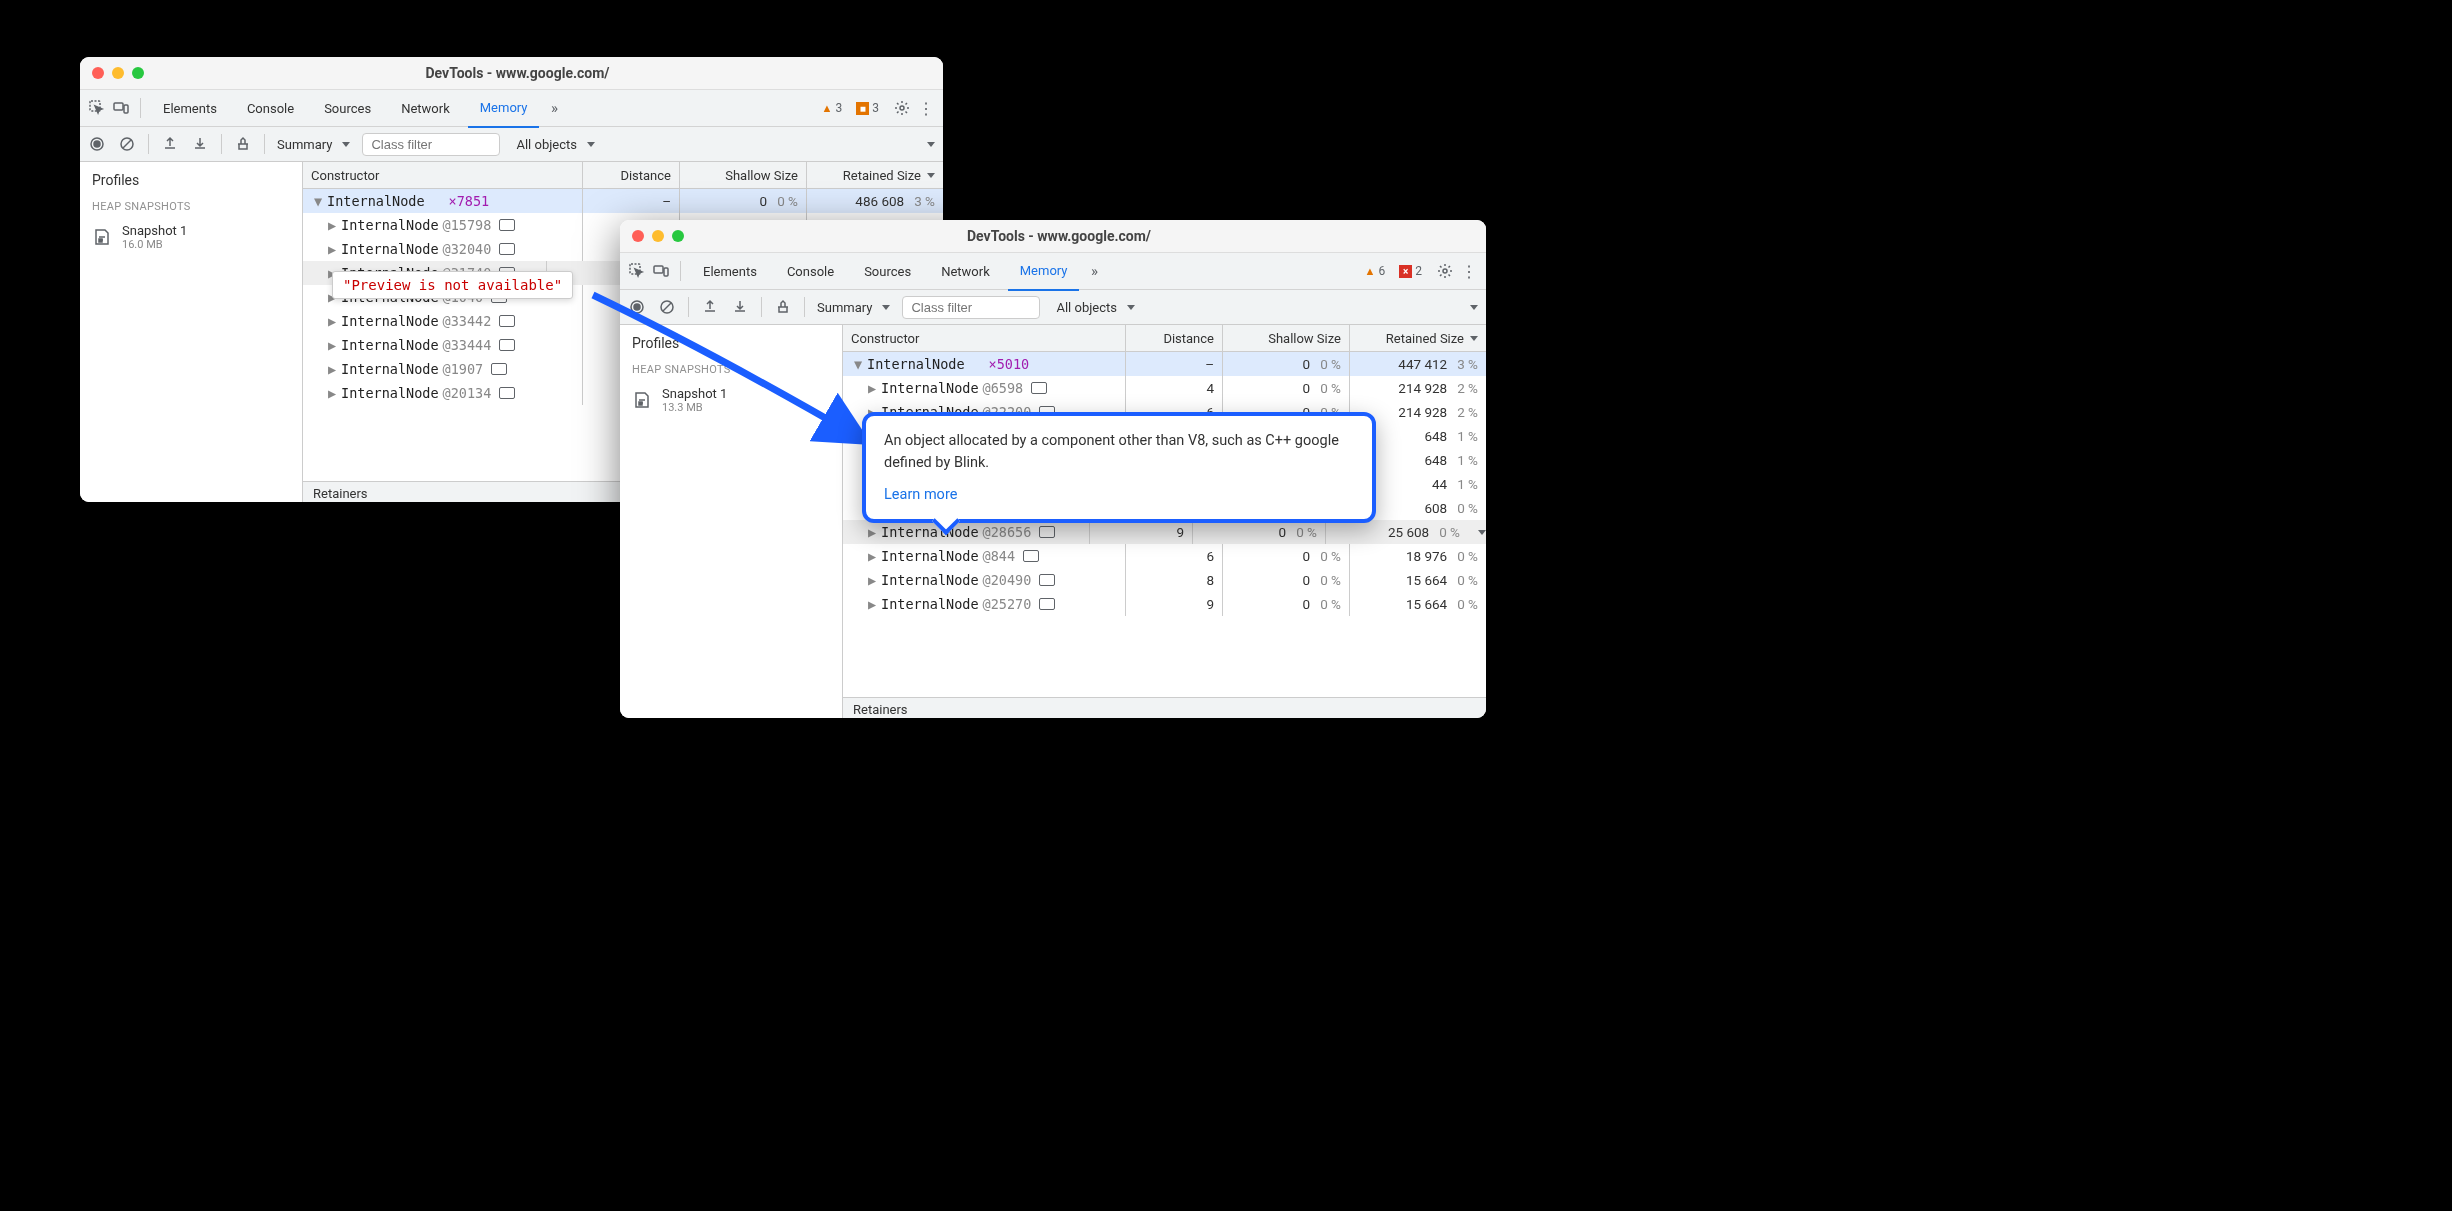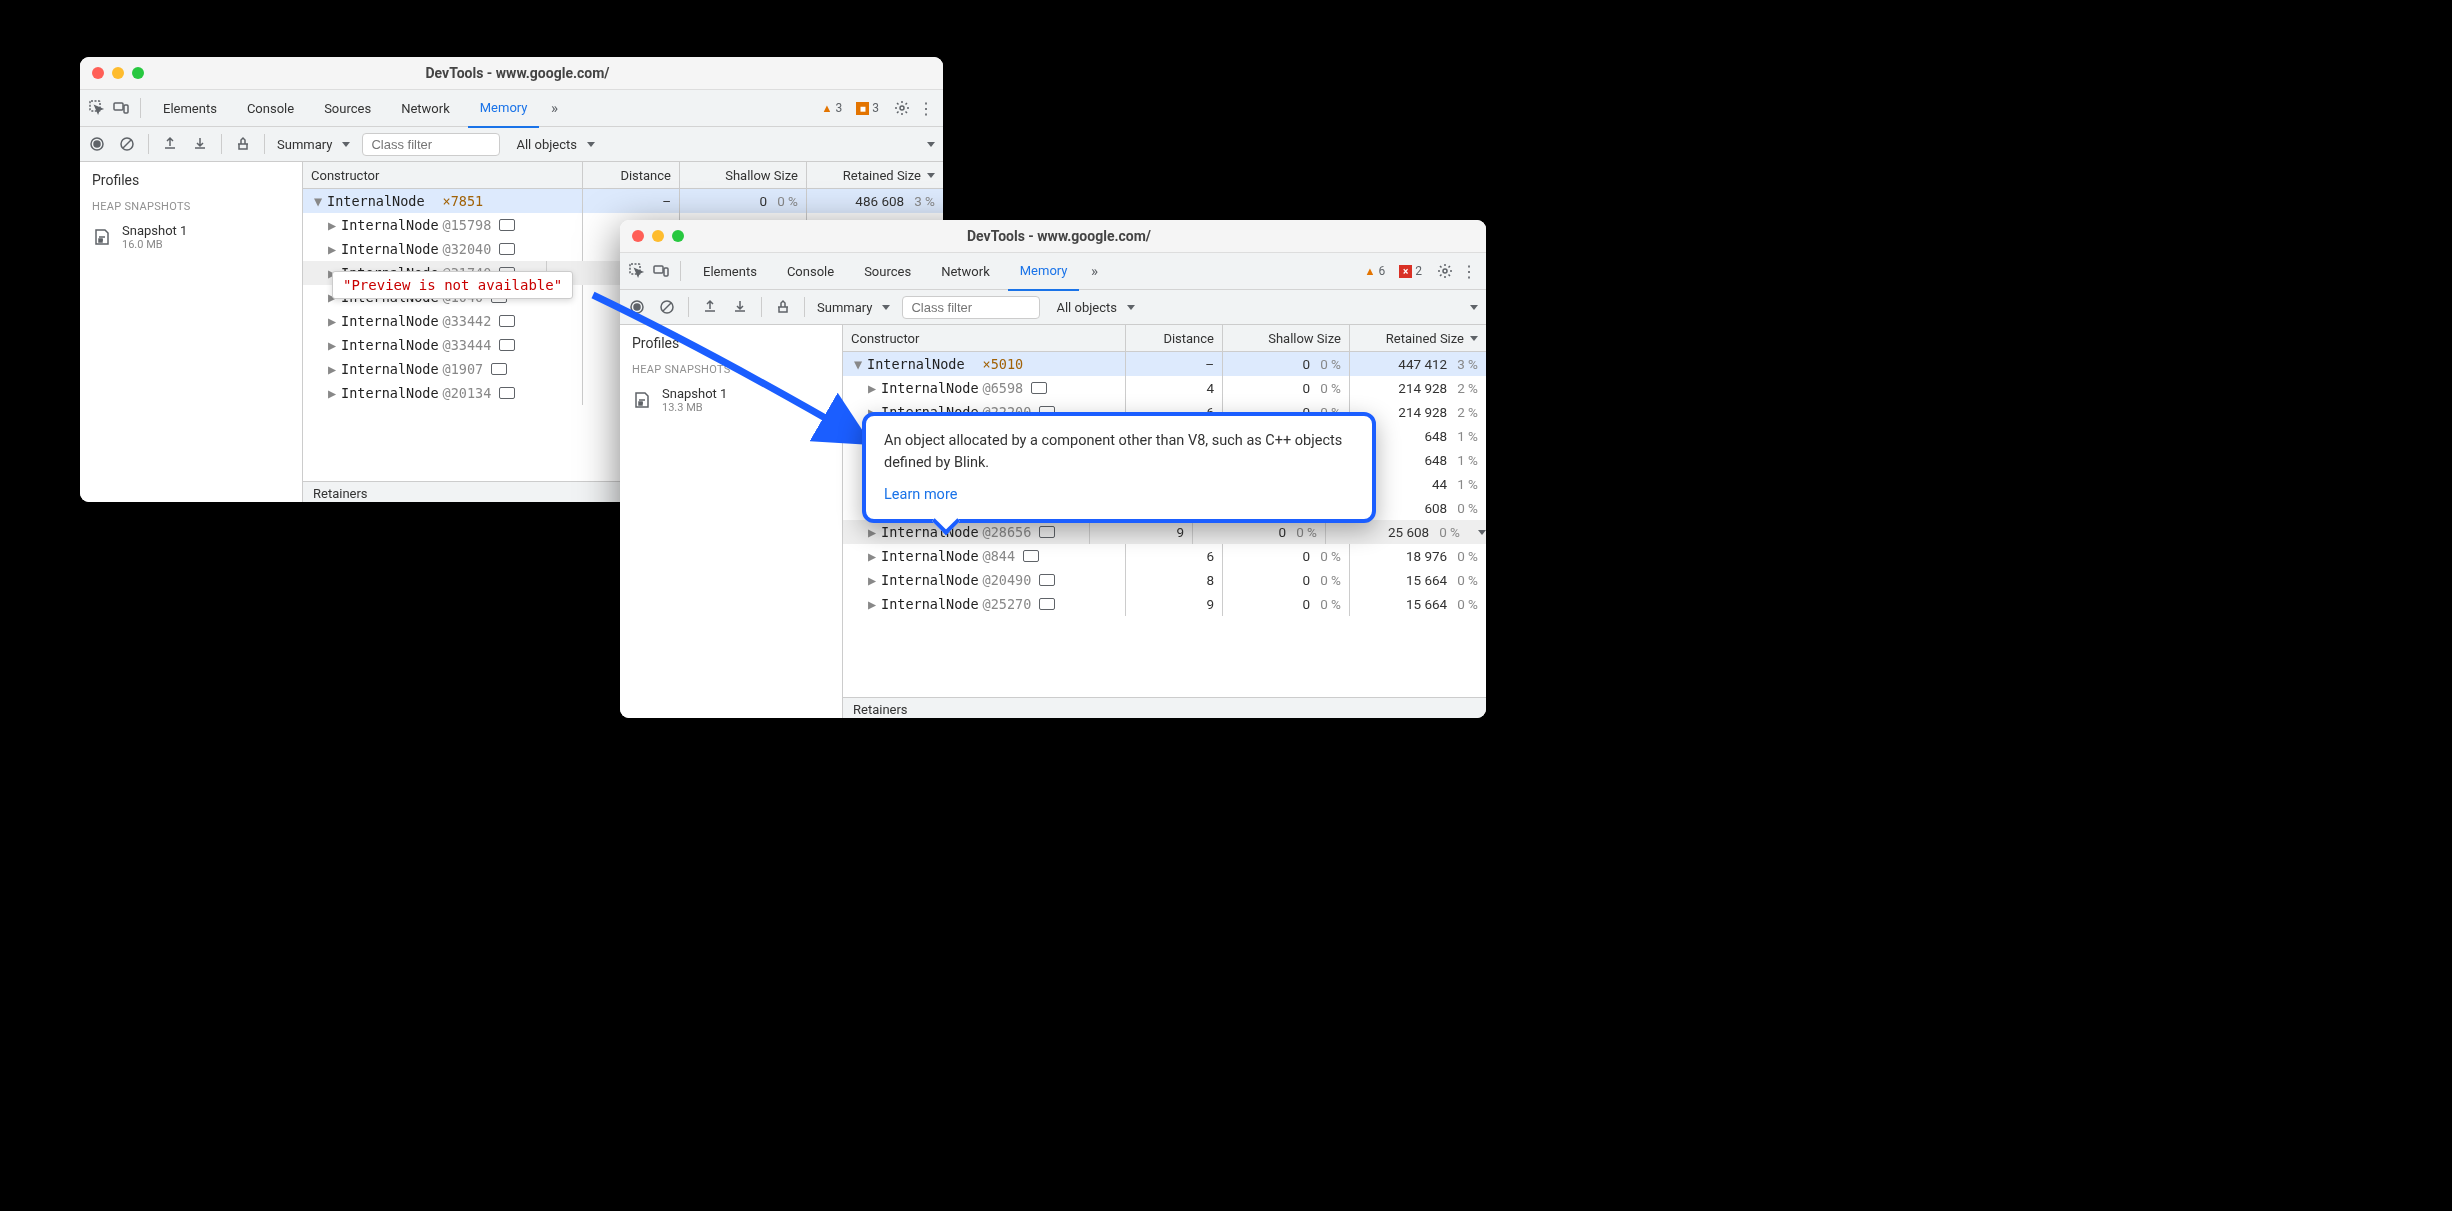--- a/index.html
+++ b/index.html
@@ -42,21 +42,21 @@
 .col.c3{width:110px;justify-content:flex-end}
 .col.c4{width:120px;justify-content:flex-end;border-right:none}
 .col.c4 .dd{margin-left:6px;border-left:4px solid transparent;border-right:4px solid transparent;border-top:5px solid #5f6368}
 .rows{flex:1;overflow:hidden;font-size:13.5px}
 .row{display:flex;height:24px;align-items:center}
 .row.hi{background:#ddeafd}
 .row.sel{background:#eee}
 .row .c1{display:flex;align-items:center;gap:2px;font-family:Consolas,Menlo,monospace}
 .tog{display:inline-block;width:14px;text-align:center;color:#888;cursor:pointer}
 .nm{color:#222}
-.cnt{color:#a16207;margin-left:16px}
+.cnt{color:#a21caf;margin-left:22px}
 .at{color:#888;margin-left:2px}
 .elic{display:inline-block;width:14px;height:10px;border:1.5px solid #5f6368;border-radius:2px;margin-left:6px}
 .pct{color:#888;margin-left:10px}
 .retainers{background:#f1f3f4;border-top:1px solid #ccc;padding:4px 10px;color:#333}
 .tooltip{position:absolute;background:#fff;border:1px solid #ccc;border-radius:3px;padding:5px 10px;color:#c80000;font-family:Consolas,Menlo,monospace;font-size:14px;box-shadow:0 2px 6px rgba(0,0,0,.15);z-index:10}
 .popover{position:absolute;background:#fff;border:4px solid #1b5eff;border-radius:12px;padding:14px 18px;box-shadow:0 8px 24px rgba(0,0,0,.3);z-index:20;max-width:480px;font-size:14.5px;line-height:1.5;color:#333}
 .popover::after{content:"";position:absolute;left:70px;bottom:-12px;width:16px;height:16px;background:#fff;border-left:4px solid #1b5eff;border-bottom:4px solid #1b5eff;transform:rotate(-45deg)}
 .popover .lm{color:#1a73e8;margin-top:10px;display:inline-block;cursor:pointer}
 .arrow{position:absolute;z-index:15;color:#1b5eff}
 .arrow svg{width:100%;height:100%}
@@ -534,18 +534,18 @@
               <span class="at">@25270</span>
               <span class="elic"></span>
             </div>
             <div class="col c2">9</div>
             <div class="col c3">0<span class="pct">0 %</span></div>
             <div class="col c4">15 664<span class="pct">0 %</span></div>
           </div>
         </div>
       <div class="retainers">Retainers</div>
       <div class="popover" style="left:19px;top:87px;width:470px">
-        <div>An object allocated by a component other than V8, such as C++ objects defined by Blink.</div>
+        <div>An object allocated by a component other than V8, such as C++ google defined by Blink.</div>
         <span class="lm">Learn more</span>
       </div>
     </div>
   </div>
 </div>
 
 </body></html>

